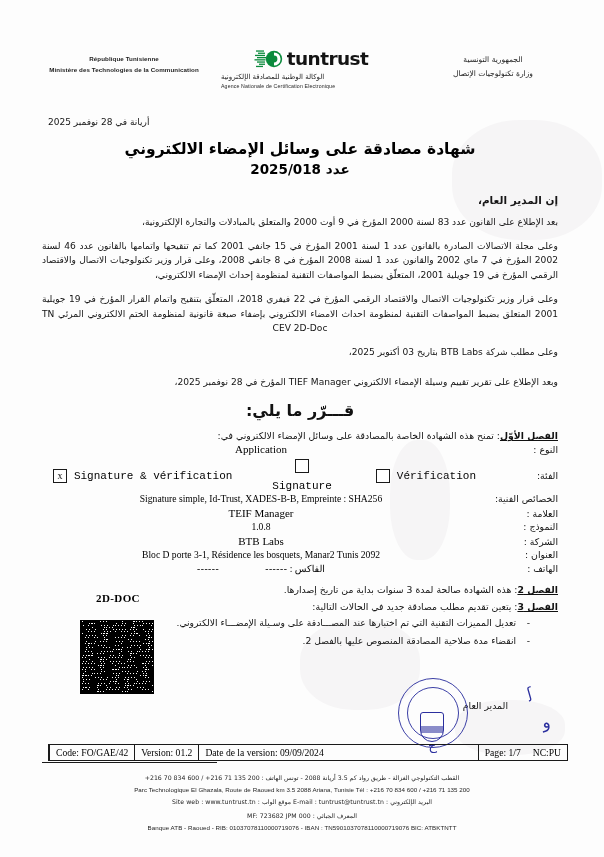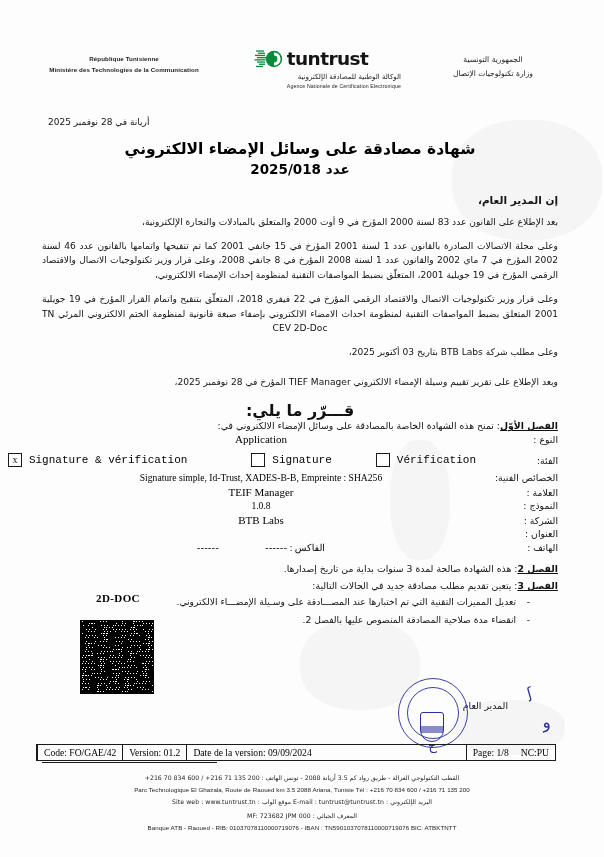--- a/index.html
+++ b/index.html
@@ -49,21 +49,21 @@
     font-family: "DejaVu Sans", sans-serif;
     font-size: 7.6px;
     line-height: 1.85;
     text-align: center;
     color: #1b1b1b;
     direction: rtl;
     width: 150px;
     padding-top: 5px;
   }
   .logo-block {
-    text-align: right;
+    text-align: left;
     width: 180px;
   }
   .logo-row {
     display: flex;
     align-items: center;
     justify-content: center;
     gap: 3px;
   }
   .logo-mark {
     width: 30px; height: 22px;
@@ -151,20 +151,21 @@
     font-family: "DejaVu Sans", sans-serif;
     font-weight: bold;
     font-size: 16px;
     margin-top: 12px;
     direction: rtl;
     letter-spacing: 0.5px;
   }
   .article-line {
     font-family: "DejaVu Sans", sans-serif;
     font-size: 9.3px;
+    margin-top: 10px;
     direction: rtl;
     text-align: right;
   }
   .article-label {
     font-weight: bold;
     text-decoration: underline;
   }
   
   .fields {
     margin-top: 2px;
@@ -210,21 +211,21 @@
     align-items: center;
     justify-content: flex-start;
     padding-right: 4px;
   }
   .cbitem {
     display: flex;
     align-items: center;
     gap: 7px;
   }
   .cbitem.i1 { margin-left: 22px; }
-  .cbitem.i2 { margin-left: 64px; }
+  .cbitem.i2 { margin-left: 40px; flex-direction: column; }
   .cbitem.i3 { margin-left: 44px; }
   .cbox {
     width: 14px; height: 14px;
     border: 1.3px solid #1a1a1a;
     background: #fff;
     display: flex;
     align-items: center;
     justify-content: center;
     font-family: "Liberation Serif", serif;
     font-size: 10px;
@@ -352,21 +353,21 @@
     letter-spacing: -1px;
   }
   .ink-3 {
     right: 120px; top: 44px;
     font-size: 13px;
     transform: rotate(-6deg);
   }
   
   .meta-bar {
     position: absolute;
-    left: 36px;
+    left: 48px;
     top: 744px;
     width: 520px;
     display: flex;
     border: 1px solid #1a1a1a;
     background: transparent;
   }
   .meta-cell {
     font-family: "Liberation Serif", serif;
     font-size: 9.6px;
     padding: 2px 6px;
@@ -515,20 +516,21 @@
         <div class="fval small">1.0.8</div>
       </div>
 
       <div class="frow">
         <div class="flabel">الشركة :</div>
         <div class="fval">BTB Labs</div>
       </div>
 
       <div class="frow">
         <div class="flabel">العنوان :</div>
+        <div class="fval small">Bloc D porte 3-1, Résidence les bosquets,  Manar2 Tunis  2092</div>
       </div>
 
       <div class="frow">
         <div class="flabel">الهاتف :</div>
         <div class="fval small dash" style="display:flex;justify-content:center;gap:46px;direction:rtl;">
           <span><span class="rtl">الفاكس :</span> <span class="inline-ltr">------</span></span>
           <span class="inline-ltr">------</span>
         </div>
       </div>
     </div>
@@ -558,21 +560,21 @@
     <div class="stamp-crest"></div>
     <div class="ink ink-1">ʃ</div>
     <div class="ink ink-2">و</div>
     <div class="ink ink-3">ح</div>
   </div>
 
   <div class="meta-bar">
     <div class="meta-cell">Code: FO/GAE/42</div>
     <div class="meta-cell">Version: 01.2</div>
     <div class="meta-cell grow">Date de la version: 09/09/2024</div>
-    <div class="meta-cell">Page: 1/8</div>
+    <div class="meta-cell">Page: 1/7</div>
     <div class="meta-cell">NC:PU</div>
   </div>
   <div class="meta-underline"></div>
 
   <div class="contact">
     <div class="ln ar rtl">القطب التكنولوجي الغزالة - طريق رواد كم 3.5  أريانة 2088 - تونس   الهاتف : ‎+216 70 834 600 / +216 71 135 200</div>
     <div class="ln">Parc Technologique El Ghazala, Route de Raoued km 3.5  2088 Ariana, Tunisie Tél : +216 70 834 600 / +216 71 135 200</div>
     <div class="ln ar">Site web : www.tuntrust.tn : موقع الواب   E-mail : tuntrust@tuntrust.tn : البريد الإلكتروني</div>
     <div class="ln ar mf rtl">المعرف الجبائي : MF: 723682 JPM 000</div>
     <div class="ln">Banque ATB - Raoued - RIB: 01037078110000719076 - IBAN : TN5901037078110000719076 BIC: ATBKTNTT</div>

